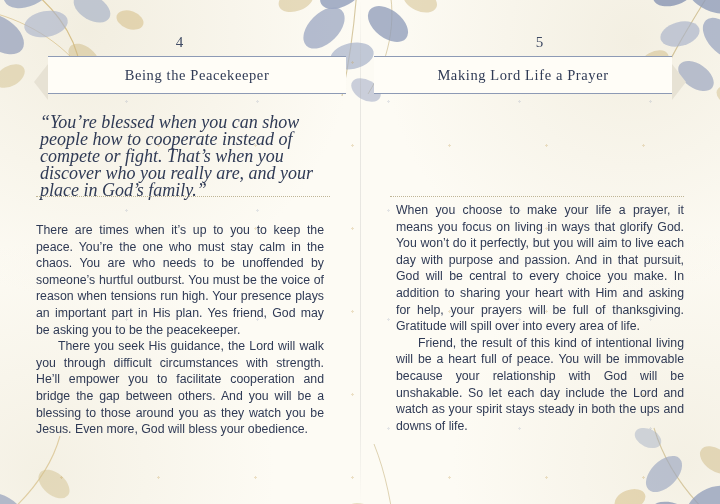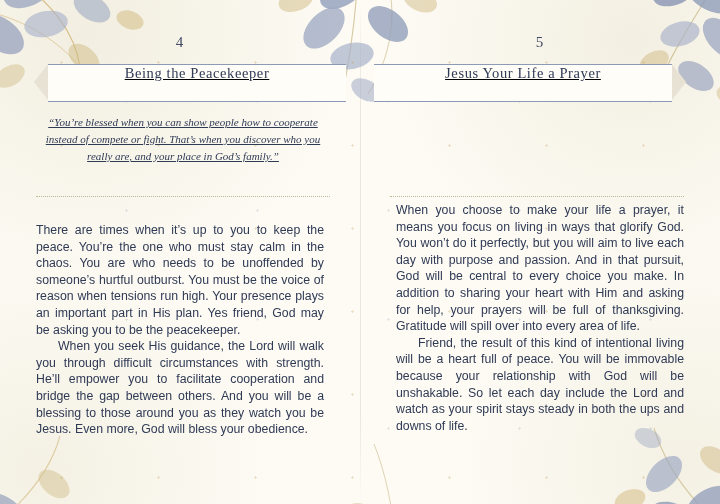--- a/index.html
+++ b/index.html
@@ -73,30 +73,29 @@
     text-align: center;
     font-family: "Liberation Serif", serif;
     font-size: 15px;
     color: #3f4a64;
     letter-spacing: 1px;
   }
 
   
   .banner {
     position: absolute;
-    top: 64px;
+    top: 56px;
     height: 36px;
     background: #fffdf7;
     border-top: 1.6px solid #8d9ab5;
     border-bottom: 1.6px solid #8d9ab5;
     display: flex;
-    align-items: flex-start;
+    align-items: center;
     justify-content: center;
     box-shadow: 0 0 0 rgba(0,0,0,0);
-    text-decoration: underline;
   }
   .leaf.left .banner { left: 48px; right: 14px; }
   .leaf.right .banner { left: 14px; right: 48px; }
   .banner .title {
     font-family: "Liberation Serif", serif;
     font-size: 14.5px;
     letter-spacing: 0.6px;
     color: #2f3a55;
   }
   
@@ -122,26 +121,25 @@
   .verse-block {
     position: absolute;
     top: 114px;
   }
   .leaf.left .verse-block { left: 40px; right: 34px; }
   .leaf.right .verse-block { left: 34px; right: 40px; }
 
   .verse {
     font-family: "Liberation Serif", serif;
     font-style: italic;
-    font-size: 11px;
+    font-size: 18px;
     line-height: 17px;
     color: #2f3a55;
-    text-align: center;
+    text-align: left;
     margin: 0;
-    text-decoration: underline;
   }
   .verse .upright { font-style: normal; }
   .verse-ref {
     margin-top: 9px;
     text-align: center;
     font-family: "Liberation Serif", serif;
     font-size: 10.5px;
     letter-spacing: 0.9px;
     color: #2f3a55;
     text-transform: uppercase;
@@ -260,29 +258,29 @@
       <div class="tail l"></div>
       <div class="banner">
         <span class="title">Being the Peacekeeper</span>
       </div>
       <div class="verse-block">
         <p class="verse">“You’re blessed when you can show people how to cooperate instead of compete or fight. That’s when you discover who you really are, and your place in God’s family.”</p>
       </div>
       <div class="divider"></div>
       <div class="body-text">
         <p class="first">There are times when it’s up to you to keep the peace. You’re the one who must stay calm in the chaos. You are who needs to be unoffended by someone’s hurtful outburst. You must be the voice of reason when tensions run high. Your presence plays an important part in His plan. Yes friend, God may be asking you to be the peacekeeper.</p>
-        <p>When you seek His guidance, the Lord will walk you through difficult circumstances with strength. He’ll empower you to facilitate cooperation and bridge the gap between others. And you will be a blessing to those around you as they watch you be Jesus. Even more, God will bless your obedience.</p>
+        <p>There you seek His guidance, the Lord will walk you through difficult circumstances with strength. He’ll empower you to facilitate cooperation and bridge the gap between others. And you will be a blessing to those around you as they watch you be Jesus. Even more, God will bless your obedience.</p>
       </div>
     </div>
 
     <div class="leaf right">
       <div class="page-number">5</div>
       <div class="tail r"></div>
       <div class="banner">
-        <span class="title">Jesus Your Life a Prayer</span>
+        <span class="title">Making Lord Life a Prayer</span>
       </div>
       <div class="verse-block">
       </div>
       <div class="divider"></div>
       <div class="body-text">
         <p class="first">When you choose to make your life a prayer, it means you focus on living in ways that glorify God. You won’t do it perfectly, but you will aim to live each day with purpose and passion. And in that pursuit, God will be central to every choice you make. In addition to sharing your heart with Him and asking for help, your prayers will be full of thanksgiving. Gratitude will spill over into every area of life.</p>
         <p>Friend, the result of this kind of intentional living will be a heart full of peace. You will be immovable because your relationship with God will be unshakable. So let each day include the Lord and watch as your spirit stays steady in both the ups and downs of life.</p>
       </div>
     </div>
   </div>

